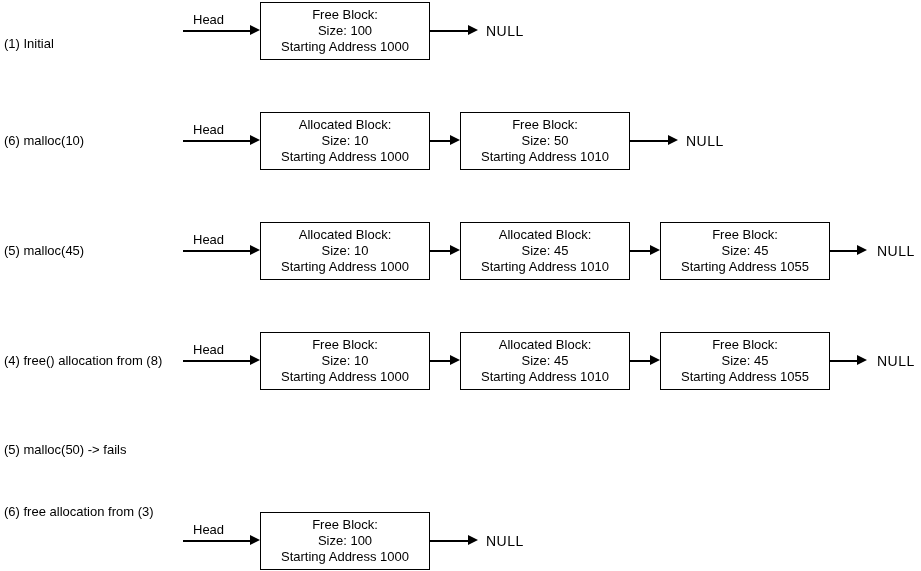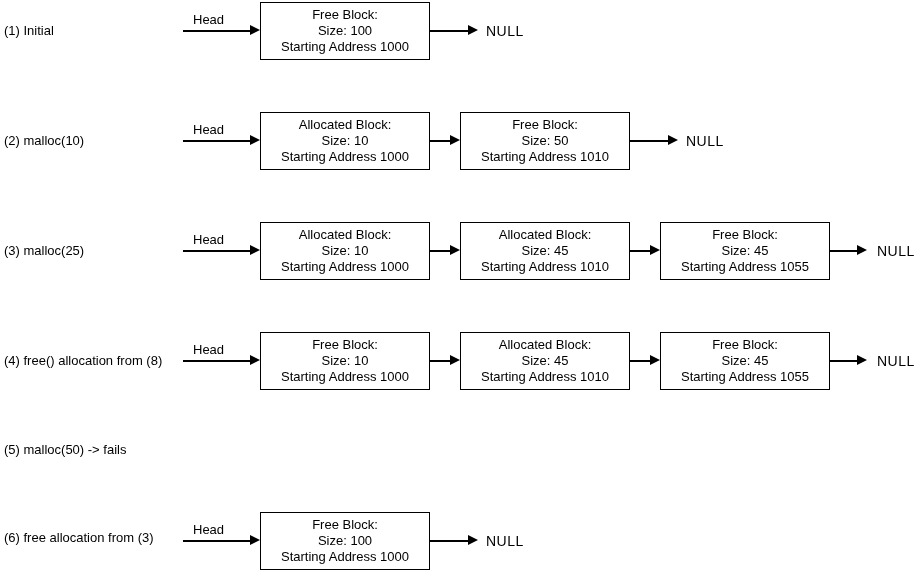--- a/index.html
+++ b/index.html
@@ -20,36 +20,36 @@
     position:absolute;width:0;height:0;
     border-left:10px solid #000000;border-top:5px solid transparent;border-bottom:5px solid transparent;
   }
 </style>
 </head>
 <body>
 
 <div class="canvas">
 
   <div>
-    <span class="step-label" style="top:23px">(1) Initial</span>
+    <span class="step-label" style="top:36px">(1) Initial</span>
     <span class="head-label" style="top:12px">Head</span>
     <div class="hline" style="left:183px;top:30px;width:68px"></div>
     <div class="ahead" style="left:250px;top:25px"></div>
     <div class="node" style="left:260px;top:2px">
       <span>Free Block:</span>
       <span>Size: 100</span>
       <span>Starting Address 1000</span>
     </div>
     <div class="hline" style="left:430px;top:30px;width:39px"></div>
     <div class="ahead" style="left:468px;top:25px"></div>
     <span class="null-label" style="left:486px;top:23px">NULL</span>
   </div>
 
   <div>
-    <span class="step-label" style="top:133px">(2) malloc(10)</span>
+    <span class="step-label" style="top:133px">(6) malloc(10)</span>
     <span class="head-label" style="top:122px">Head</span>
     <div class="hline" style="left:183px;top:140px;width:68px"></div>
     <div class="ahead" style="left:250px;top:135px"></div>
     <div class="node" style="left:260px;top:112px">
       <span>Allocated Block:</span>
       <span>Size: 10</span>
       <span>Starting Address 1000</span>
     </div>
     <div class="hline" style="left:430px;top:140px;width:21px"></div>
     <div class="ahead" style="left:450px;top:135px"></div>
@@ -57,21 +57,21 @@
       <span>Free Block:</span>
       <span>Size: 50</span>
       <span>Starting Address 1010</span>
     </div>
     <div class="hline" style="left:630px;top:140px;width:39px"></div>
     <div class="ahead" style="left:668px;top:135px"></div>
     <span class="null-label" style="left:686px;top:133px">NULL</span>
   </div>
 
   <div>
-    <span class="step-label" style="top:243px">(3) malloc(25)</span>
+    <span class="step-label" style="top:243px">(5) malloc(45)</span>
     <span class="head-label" style="top:232px">Head</span>
     <div class="hline" style="left:183px;top:250px;width:68px"></div>
     <div class="ahead" style="left:250px;top:245px"></div>
     <div class="node" style="left:260px;top:222px">
       <span>Allocated Block:</span>
       <span>Size: 10</span>
       <span>Starting Address 1000</span>
     </div>
     <div class="hline" style="left:430px;top:250px;width:21px"></div>
     <div class="ahead" style="left:450px;top:245px"></div>
@@ -119,21 +119,21 @@
     <div class="hline" style="left:830px;top:360px;width:28px"></div>
     <div class="ahead" style="left:857px;top:355px"></div>
     <span class="null-label" style="left:877px;top:353px">NULL</span>
   </div>
 
   <div>
     <span class="step-label" style="top:442px">(5) malloc(50) -&gt; fails</span>
   </div>
 
   <div>
-    <span class="step-label" style="top:530px">(6) free allocation from (3)</span>
+    <span class="step-label" style="top:504px">(6) free allocation from (3)</span>
     <span class="head-label" style="top:522px">Head</span>
     <div class="hline" style="left:183px;top:540px;width:68px"></div>
     <div class="ahead" style="left:250px;top:535px"></div>
     <div class="node" style="left:260px;top:512px">
       <span>Free Block:</span>
       <span>Size: 100</span>
       <span>Starting Address 1000</span>
     </div>
     <div class="hline" style="left:430px;top:540px;width:39px"></div>
     <div class="ahead" style="left:468px;top:535px"></div>

